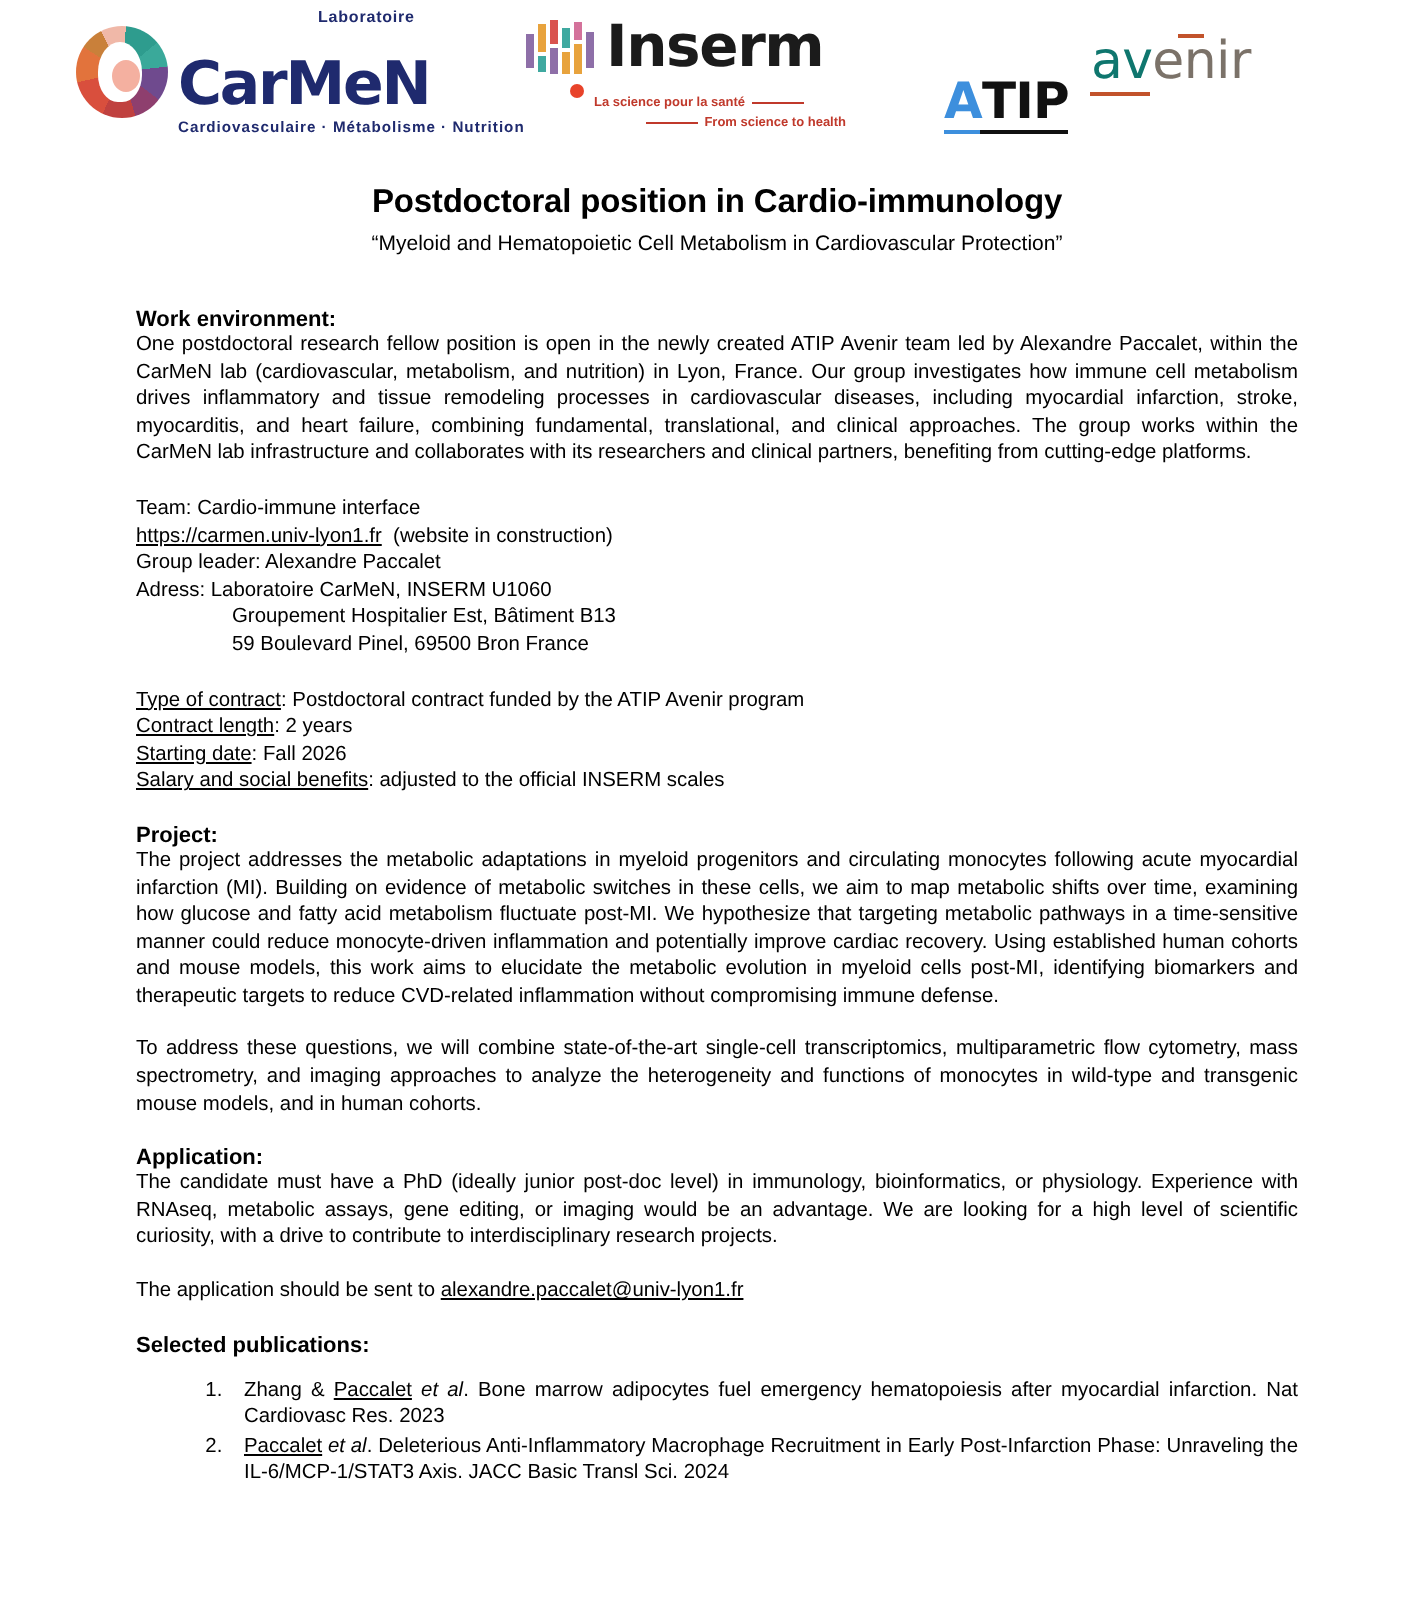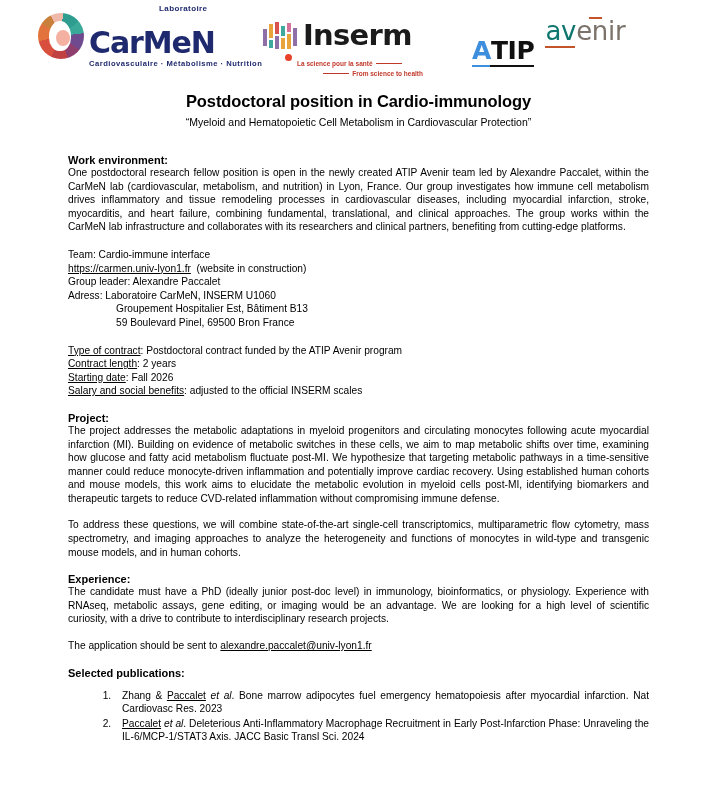--- a/index.html
+++ b/index.html
@@ -103,21 +103,21 @@
     color: #1f2a6e;
     letter-spacing: 0.5px;
     margin-top: 1px;
     white-space: nowrap;
   }
 
   
   .inserm-logo {
     position: absolute;
     left: 263px;
-    top: 20px;
+    top: 8px;
     width: 160px;
     height: 60px;
     text-align: right;
   }
   .inserm-bars {
     position: absolute;
     left: 0px;
     top: 2px;
     width: 34px;
     height: 30px;
@@ -364,21 +364,21 @@
     <div><span class="u">Salary and social benefits</span><span>: adjusted to the official INSERM scales</span></div>
   </div>
 
   <div class="gap-md"></div>
   <div class="section-head">Project:</div>
   <p class="body">The project addresses the metabolic adaptations in myeloid progenitors and circulating monocytes following acute myocardial infarction (MI). Building on evidence of metabolic switches in these cells, we aim to map metabolic shifts over time, examining how glucose and fatty acid metabolism fluctuate post-MI. We hypothesize that targeting metabolic pathways in a time-sensitive manner could reduce monocyte-driven inflammation and potentially improve cardiac recovery. Using established human cohorts and mouse models, this work aims to elucidate the metabolic evolution in myeloid cells post-MI, identifying biomarkers and therapeutic targets to reduce CVD-related inflammation without compromising immune defense.</p>
   <div class="gap-sm"></div>
   <p class="body">To address these questions, we will combine state-of-the-art single-cell transcriptomics, multiparametric flow cytometry, mass spectrometry, and imaging approaches to analyze the heterogeneity and functions of monocytes in wild-type and transgenic mouse models, and in human cohorts.</p>
 
   <div class="gap-md"></div>
-  <div class="section-head">Experience:</div>
+  <div class="section-head">Application:</div>
   <p class="body">The candidate must have a PhD (ideally junior post-doc level) in immunology, bioinformatics, or physiology. Experience with RNAseq, metabolic assays, gene editing, or imaging would be an advantage. We are looking for a high level of scientific curiosity, with a drive to contribute to interdisciplinary research projects.</p>
   <div class="gap-sm"></div>
   <div class="plain-lines"><span>The application should be sent to </span><span class="u">alexandre.paccalet@univ-lyon1.fr</span></div>
 
   <div class="gap-md"></div>
   <div class="section-head">Selected publications:</div>
   <ol class="pubs">
     <li><span>Zhang &amp; </span><span class="u">Paccalet</span><span class="i"> et al</span><span>. Bone marrow adipocytes fuel emergency hematopoiesis after myocardial infarction. Nat Cardiovasc Res. 2023</span></li>
     <li><span></span><span class="u">Paccalet</span><span class="i"> et al</span><span>. Deleterious Anti-Inflammatory Macrophage Recruitment in Early Post-Infarction Phase: Unraveling the IL-6/MCP-1/STAT3 Axis. JACC Basic Transl Sci. 2024</span></li>
   </ol>

